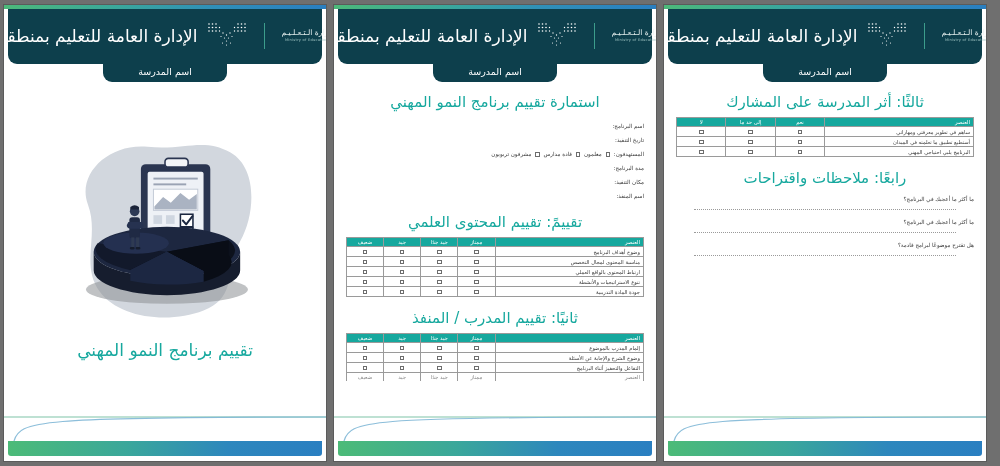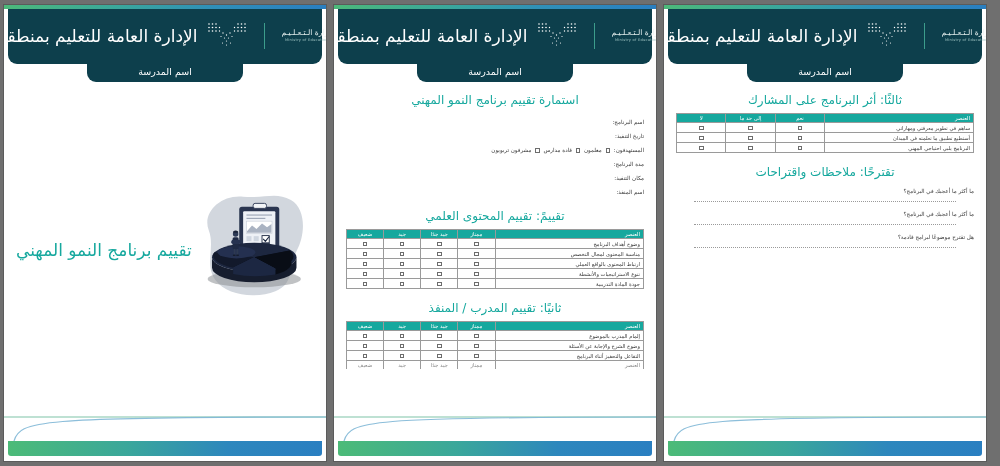--- a/index.html
+++ b/index.html
@@ -56,35 +56,35 @@
   .moe-en {
     font-size: 3.6px; color: #9fc4c2; letter-spacing: .25px;
     display: block; margin-top: 2px; white-space: nowrap;
   }
   .hdr-title {
     color: #ffffff; font-size: 17px; white-space: nowrap;
   }
   
   .school-pill {
     position: absolute; top: 56px; left: 50%; transform: translateX(-50%);
-    width: 156px; height: 21px;
+    width: 124px; height: 21px;
     background: #0d3f4c;
     border-radius: 0 0 9px 9px;
     color: #ffffff; font-size: 9.5px;
     display: flex; align-items: center; justify-content: center;
     z-index: 6; white-space: nowrap;
   }
   
   .body {
     position: absolute; top: 80px; left: 12px; right: 12px; bottom: 52px;
     direction: rtl;
   }
   .sec-title {
     color: #16a89e;
-    font-size: 12px;
+    font-size: 15px;
     text-align: center;
     margin: 4px 0 6px 0;
     white-space: nowrap;
   }
   
   table.form {
     width: 100%;
     border-collapse: collapse;
     table-layout: fixed;
     margin-bottom: 4px;
@@ -137,21 +137,21 @@
   }
   
   .field { font-size: 5.6px; color: #3a3a3a; text-align: right; margin: 8px 0; }
   .field .inlinebox {
     display: inline-block; width: 4.4px; height: 4.4px;
     border: 0.6px solid #6d6d6d; background: #fff;
     vertical-align: middle; margin: 0 2px;
   }
   
   .cover-wrap {
-    display: flex; flex-direction: row;
+    display: flex; flex-direction: column;
     align-items: center; justify-content: center;
     height: 100%;
   }
   .cover-art { width: 212px; height: 200px; display: block; }
   .cover-title {
     color: #16a89e; font-size: 17px; margin-top: 6px; white-space: nowrap;
   }
   
   .foot-curve {
     position: absolute; left: 0; right: 0; bottom: 0; height: 50px;
@@ -522,21 +522,21 @@
             </g>
           </svg>
         </div>
         <div class="hdr-title">الإدارة العامة للتعليم بمنطقة</div>
       </div>
     </div>
 
     <div class="school-pill">اسم المدرسة</div>
 
     <div class="body">
-      <div class="sec-title" style="margin-top:8px">ثالثًا: أثر البرنامج على المشارك</div>
+      <div class="sec-title" style="margin-top:8px">ثالثًا: أثر المدرسة على المشارك</div>
       <table class="form">
         <colgroup>
             <col class="col-item">
             <col class="col-opt3">
             <col class="col-opt3">
             <col class="col-opt3">
           </colgroup>
         <thead>
           <tr>
             <th>العنصر</th>
@@ -560,21 +560,21 @@
           </tr>
           <tr>
             <td>البرنامج يلبي احتياجي المهني</td>
             <td class="cb"><span class="box"></span></td>
             <td class="cb"><span class="box"></span></td>
             <td class="cb"><span class="box"></span></td>
           </tr>
         </tbody>
       </table>
 
-      <div class="sec-title" style="margin-top:12px">تقترحًا: ملاحظات واقتراحات</div>
+      <div class="sec-title" style="margin-top:12px">رابعًا: ملاحظات واقتراحات</div>
 
       <div class="q">ما أكثر ما أعجبك في البرنامج؟</div>
       <div class="dots"></div>
 
       <div class="q">ما أكثر ما أعجبك في البرنامج؟</div>
       <div class="dots"></div>
 
       <div class="q">هل تقترح موضوعًا لبرامج قادمة؟</div>
       <div class="dots"></div>
     </div>

